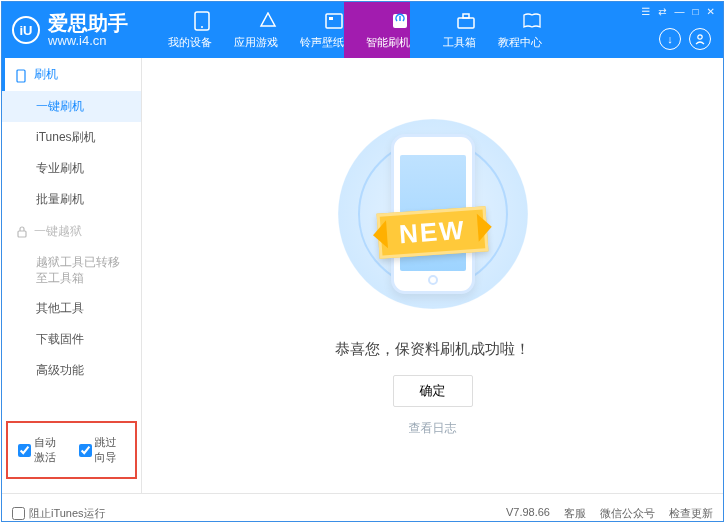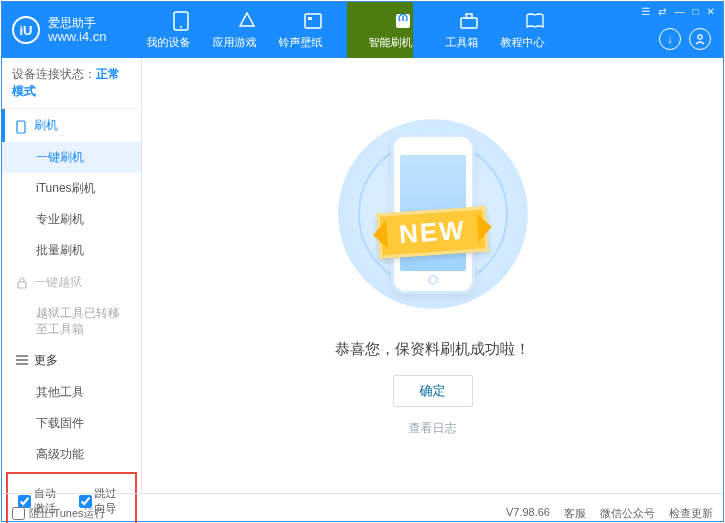--- a/index.html
+++ b/index.html
@@ -1,25 +1,25 @@
 <!DOCTYPE html>
 <html><head>
 <meta charset="utf-8">
 <style>
 * { margin: 0; padding: 0; box-sizing: border-box; font-family: "Microsoft YaHei", Arial, sans-serif; }
 body { width: 725px; height: 523px; background: #fff; overflow: hidden; }
 .app { border: 1px solid #3a8ee6; width: 723px; height: 521px; display: flex; flex-direction: column; margin: 1px; }
 .titlebar { background: #1a8cff; height: 56px; display: flex; align-items: center; color: #fff; padding: 0 10px; position: relative; }
 .logo-wrap { display: flex; align-items: center; gap: 8px; margin-right: 18px; }
 .logo-icon { width: 28px; height: 28px; border: 2px solid #fff; border-radius: 50%; display: flex; align-items: center; justify-content: center; font-weight: bold; font-size: 13px; }
-.logo-text { font-size: 12px; font-weight: normal; line-height: 1; }
+.logo-text { font-size: 20px; font-weight: bold; line-height: 1; }
 .logo-sub { font-size: 13px; opacity: .9; }
 .nav { display: flex; height: 100%; }
 .nav-item { width: 66px; display: flex; flex-direction: column; align-items: flex-end; justify-content: center; gap: 4px; font-size: 11px; cursor: pointer; }
-.nav-item.active { background: #4d7c0f; margin-left: 24px; }
+.nav-item.active { background: #a21caf; }
 .nav-icon { width: 20px; height: 20px; display: flex; align-items: center; justify-content: center; }
 .win-ctrl { position: absolute; top: 4px; right: 8px; display: flex; gap: 8px; font-size: 10px; }
 .win-ctrl span { cursor: pointer; opacity: .9; }
 .user-ctrl { position: absolute; right: 12px; bottom: 8px; display: flex; gap: 8px; }
 .circle-btn { width: 22px; height: 22px; border: 1.5px solid #fff; border-radius: 50%; display: flex; align-items: center; justify-content: center; font-size: 11px; cursor: pointer; }
 .body { flex: 1; display: flex; min-height: 0; }
 .sidebar { width: 140px; border-right: 1px solid #e5e5e5; display: flex; flex-direction: column; font-size: 12px; }
 .conn-status { padding: 8px 10px; border-bottom: 1px solid #eee; color: #666; }
 .conn-status .mode { color: #1a8cff; font-weight: bold; }
 .group-head { display: flex; align-items: center; gap: 6px; padding: 8px 14px; color: #333; cursor: pointer; }
@@ -39,21 +39,21 @@
 .ring1 { width: 190px; height: 190px; background: radial-gradient(circle,#e8f4ff 0%,#d0e9ff 70%,transparent 72%); }
 .ring2 { width: 150px; height: 150px; border: 2px solid #8fc7ff; opacity: .5; }
 .phone-body { width: 84px; height: 160px; background: #fff; border: 3px solid #d7e9ff; border-radius: 14px; position: relative; z-index: 2; box-shadow: 0 4px 10px rgba(0,0,0,.08); }
 .phone-screen { position: absolute; top: 18px; left: 6px; right: 6px; bottom: 20px; background: linear-gradient(180deg,#bfe2ff,#9ed4ff); border-radius: 2px; }
 .phone-home { position: absolute; bottom: 6px; left: 50%; transform: translateX(-50%); width: 10px; height: 10px; border: 2px solid #cfe4ff; border-radius: 50%; }
 .new-banner { position: absolute; z-index: 3; background: #ffc93a; border: 3px solid #ffe08a; color: #fff; font-weight: 900; font-size: 26px; letter-spacing: 2px; padding: 4px 18px; transform: rotate(-4deg); top: 96px; box-shadow: 0 3px 6px rgba(0,0,0,.15); }
 .new-banner::before,.new-banner::after { content:""; position:absolute; width:0; height:0; border:14px solid transparent; top: 4px; }
 .new-banner::before { left:-22px; border-right-color:#ffb000; }
 .new-banner::after { right:-22px; border-left-color:#ffb000; }
 .success-msg { font-size: 15px; color: #444; margin-top: 26px; }
-.ok-btn { margin-top: 16px; border: 1px solid #ddd; background: #fff; padding: 6px 26px; font-size: 13px; color: #0369a1; cursor: pointer; border-radius: 2px; }
+.ok-btn { margin-top: 16px; border: 1px solid #ddd; background: #fff; padding: 6px 26px; font-size: 13px; color: #000000; cursor: pointer; border-radius: 2px; }
 .log-link { margin-top: 13px; font-size: 12px; color: #9aa8b5; cursor: pointer; }
 .statusbar { height: 28px; border-top: 1px solid #e5e5e5; display: flex; align-items: flex-end; font-size: 11px; color: #666; padding: 0 10px; }
 .statusbar .left { display: flex; align-items: center; gap: 4px; }
 .statusbar .right { margin-left: auto; display: flex; gap: 14px; }
 .statusbar .right span { cursor: pointer; }
 .sec-icon { width: 12px; height: 12px; display: inline-flex; }
 svg { display: block; }
 </style>
 </head>
 <body>
@@ -135,23 +135,20 @@
           <svg width="12" height="12" viewBox="0 0 12 12">
             <circle cx="6" cy="4" r="2.2" fill="none" stroke="#fff" stroke-width="1.2"></circle>
             <path d="M2 11 Q6 7 10 11" fill="none" stroke="#fff" stroke-width="1.2"></path>
           </svg>
         </span>
     </div>
   </div>
 
   <div class="body">
     <div class="sidebar">
-      <div class="conn-status">
-        <span>设备连接状态：</span><span class="mode">正常模式</span>
-      </div>
 
       <div class="group-head active">
         <span class="sec-icon">
             <svg width="10" height="14" viewBox="0 0 10 14">
               <rect x="1" y="1" width="8" height="12" rx="1" fill="none" stroke="#1a8cff" stroke-width="1.2"></rect>
             </svg>
           </span>
         <span>刷机</span>
       </div>
       <div class="sub-list">
@@ -165,30 +162,20 @@
         <span class="sec-icon">
             <svg width="12" height="12" viewBox="0 0 12 12">
               <rect x="2" y="5" width="8" height="6" rx="1" fill="none" stroke="#bbb" stroke-width="1.2"></rect>
               <path d="M4 5 V3 a2 2 0 0 1 4 0 V5" fill="none" stroke="#bbb" stroke-width="1.2"></path>
             </svg>
           </span>
         <span>一键越狱</span>
       </div>
       <div class="sub-item disabled wrap">越狱工具已转移至工具箱</div>
 
-      <div class="group-head">
-        <span class="sec-icon">
-            <svg width="12" height="10" viewBox="0 0 12 10">
-              <line x1="0" y1="1" x2="12" y2="1" stroke="#555" stroke-width="1.3"></line>
-              <line x1="0" y1="5" x2="12" y2="5" stroke="#555" stroke-width="1.3"></line>
-              <line x1="0" y1="9" x2="12" y2="9" stroke="#555" stroke-width="1.3"></line>
-            </svg>
-          </span>
-        <span>更多</span>
-      </div>
       <div class="sub-list">
         <div class="sub-item">其他工具</div>
         <div class="sub-item">下载固件</div>
         <div class="sub-item">高级功能</div>
       </div>
 
       <div style="flex:1"></div>
 
       <div class="check-row">
         <label>

